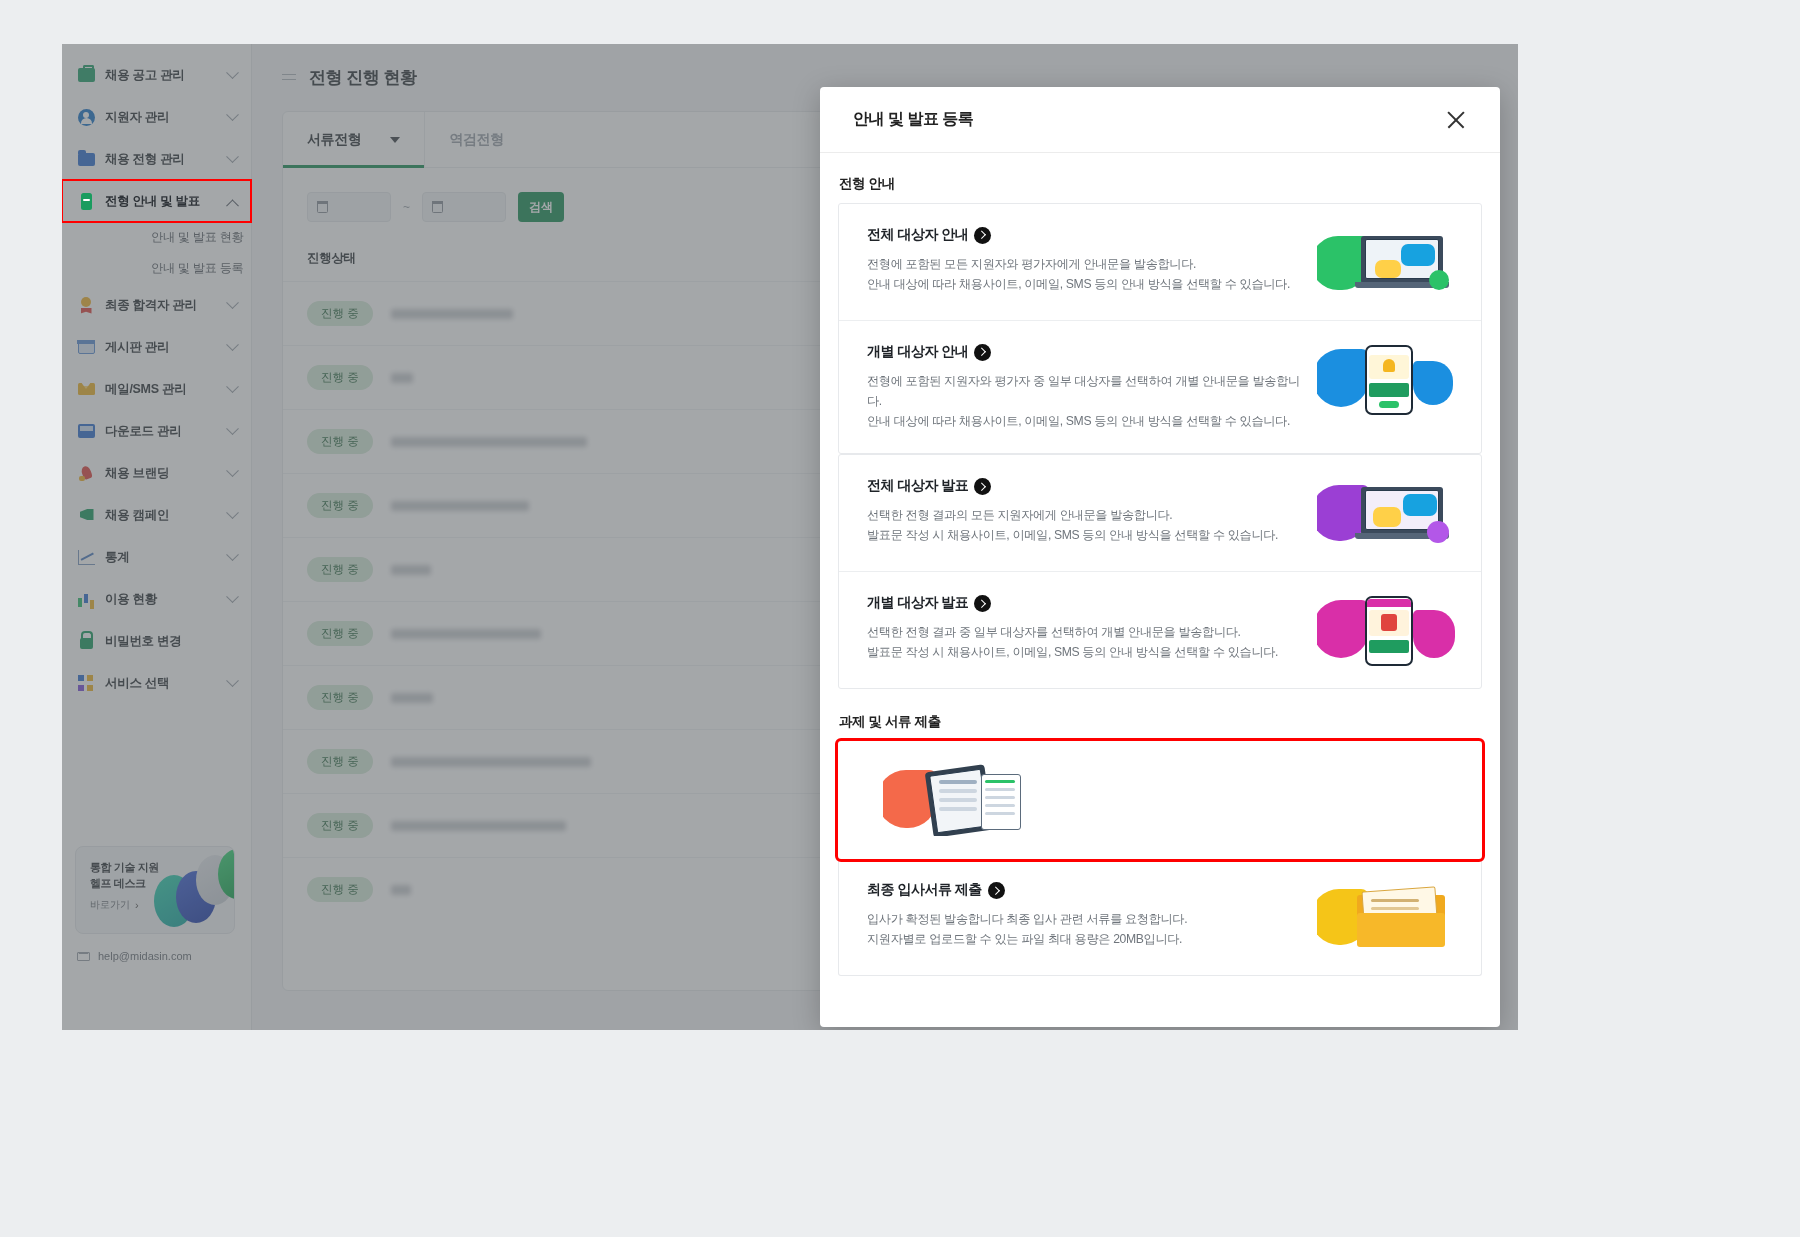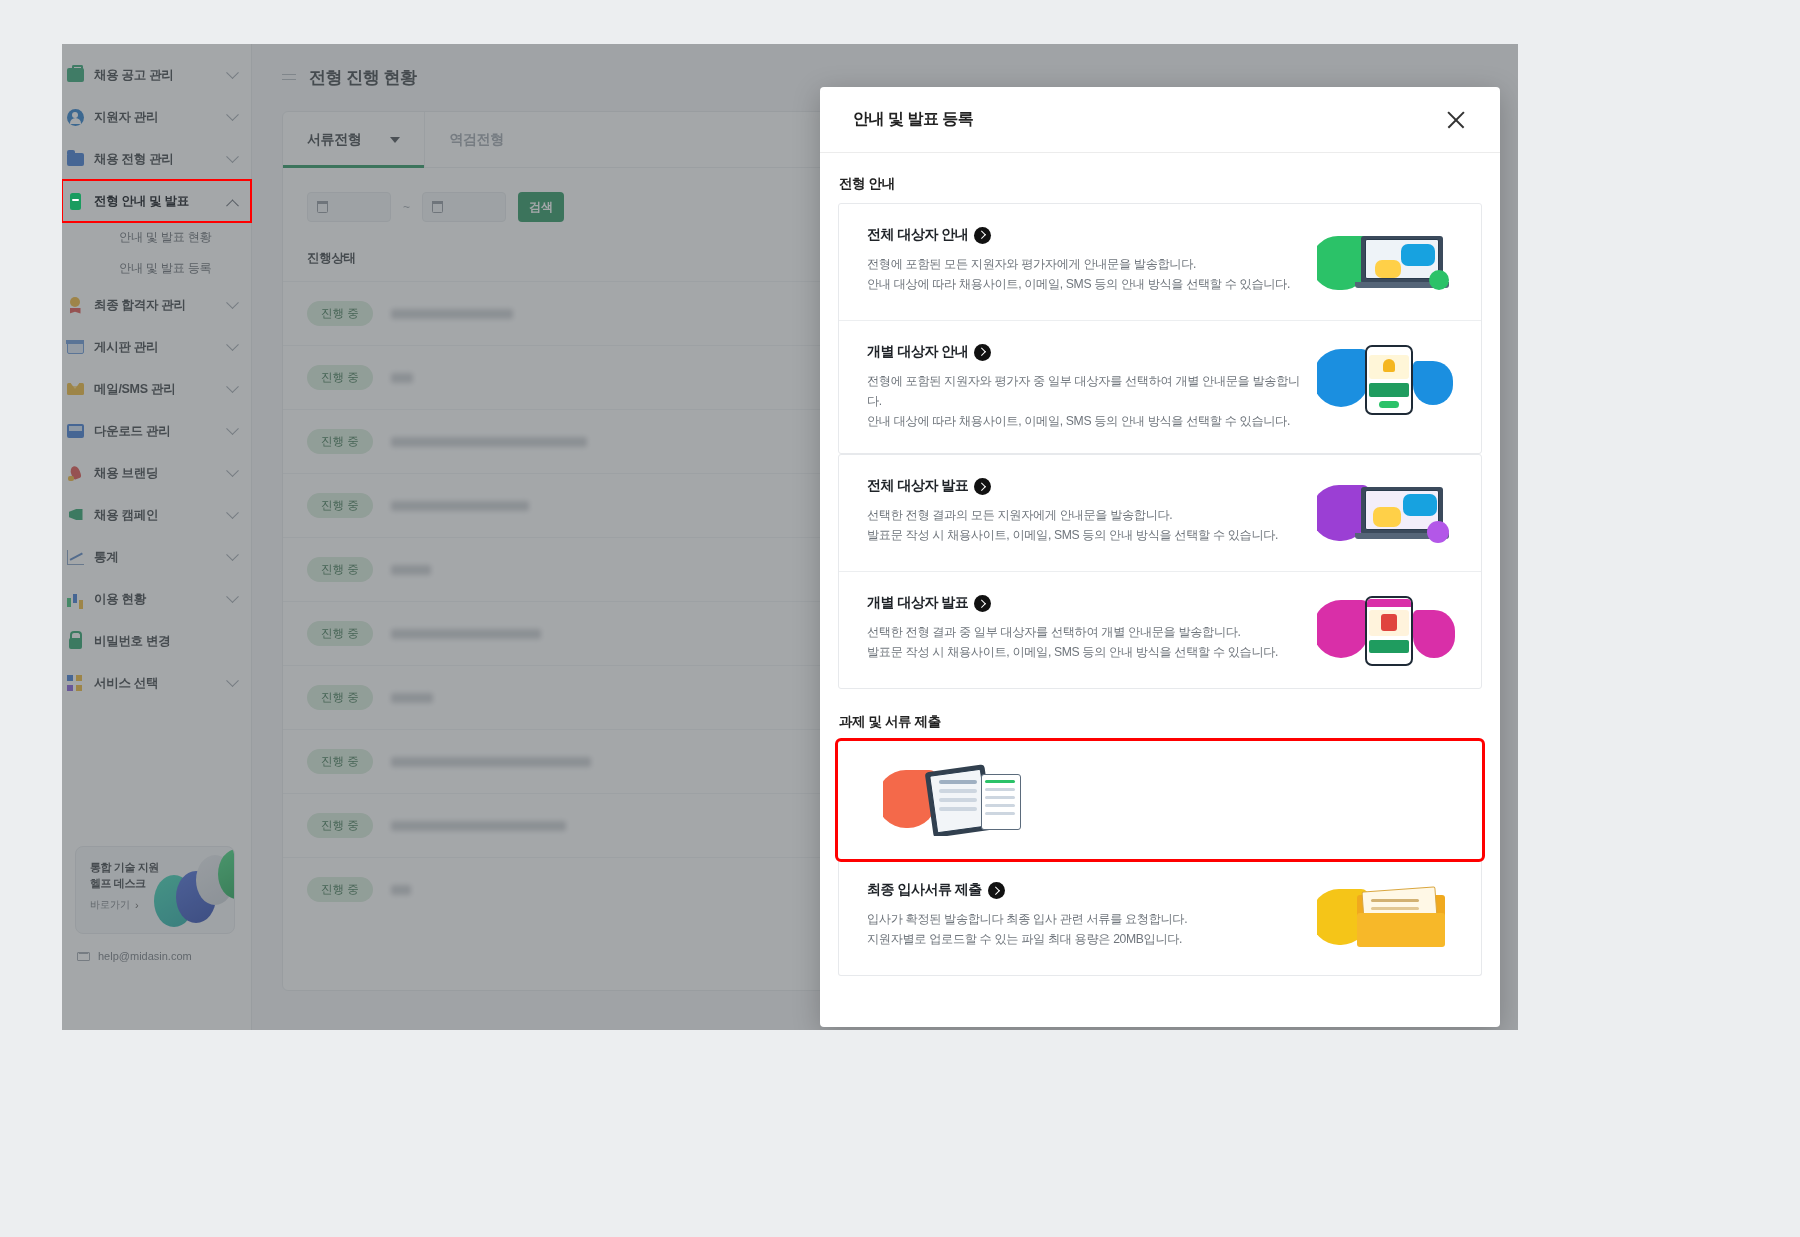--- a/index.html
+++ b/index.html
@@ -21,21 +21,21 @@
   
   .sidebar {
     position: absolute; left: 0; top: 0;
     width: 190px; height: 100%;
     background: #ffffff;
     border-right: 1px solid #e7e9ec;
     padding-top: 10px;
   }
   .nav-item {
     display: flex; align-items: center;
-    height: 42px; padding: 0 14px 0 4px;
+    height: 42px; padding: 0 14px 0 15px;
     cursor: pointer; position: relative;
   }
   .nav-ico {
     width: 18px; height: 18px; flex: 0 0 18px;
     margin-right: 10px;
     display: flex; align-items: center; justify-content: center;
     position: relative;
   }
   .nav-label {
     font-size: 12.5px; font-weight: 700; color: #2e3338;
@@ -44,21 +44,21 @@
   .chev {
     margin-left: auto; width: 9px; height: 9px;
     border-right: 1.6px solid #9aa1a9;
     border-bottom: 1.6px solid #9aa1a9;
     transform: rotate(45deg) translate(-2px,-2px);
   }
   .chev.up { transform: rotate(-135deg) translate(-3px,-3px); border-color:#555b62; }
   .nav-item.highlight { outline: 2.5px solid #ff0000; outline-offset: -1px; z-index:5; }
   .sub-item {
     height: 31px; display: flex; align-items: center;
-    padding-left: 57px; font-size: 12.2px; color: #5b6168;
+    padding-left: 89px; font-size: 12.2px; color: #5b6168;
     letter-spacing: -0.3px; cursor: pointer;
   }
 
   
   .i-briefcase { width:17px;height:14px;background:#22a06b;border-radius:2px;position:relative; }
   .i-briefcase::before{content:"";position:absolute;top:-3px;left:5px;width:7px;height:4px;border:2px solid #22a06b;border-bottom:none;border-radius:2px 2px 0 0;}
   .i-person { width:17px;height:17px;border-radius:50%;background:#1a73c8;position:relative; }
   .i-person::before{content:"";position:absolute;top:3.5px;left:5.5px;width:6px;height:6px;border-radius:50%;background:#fff;}
   .i-person::after{content:"";position:absolute;bottom:1.5px;left:3px;width:11px;height:6px;border-radius:6px 6px 0 0;background:#fff;}
   .i-folder { width:17px;height:13px;background:#2f6fd0;border-radius:2px;position:relative; }

